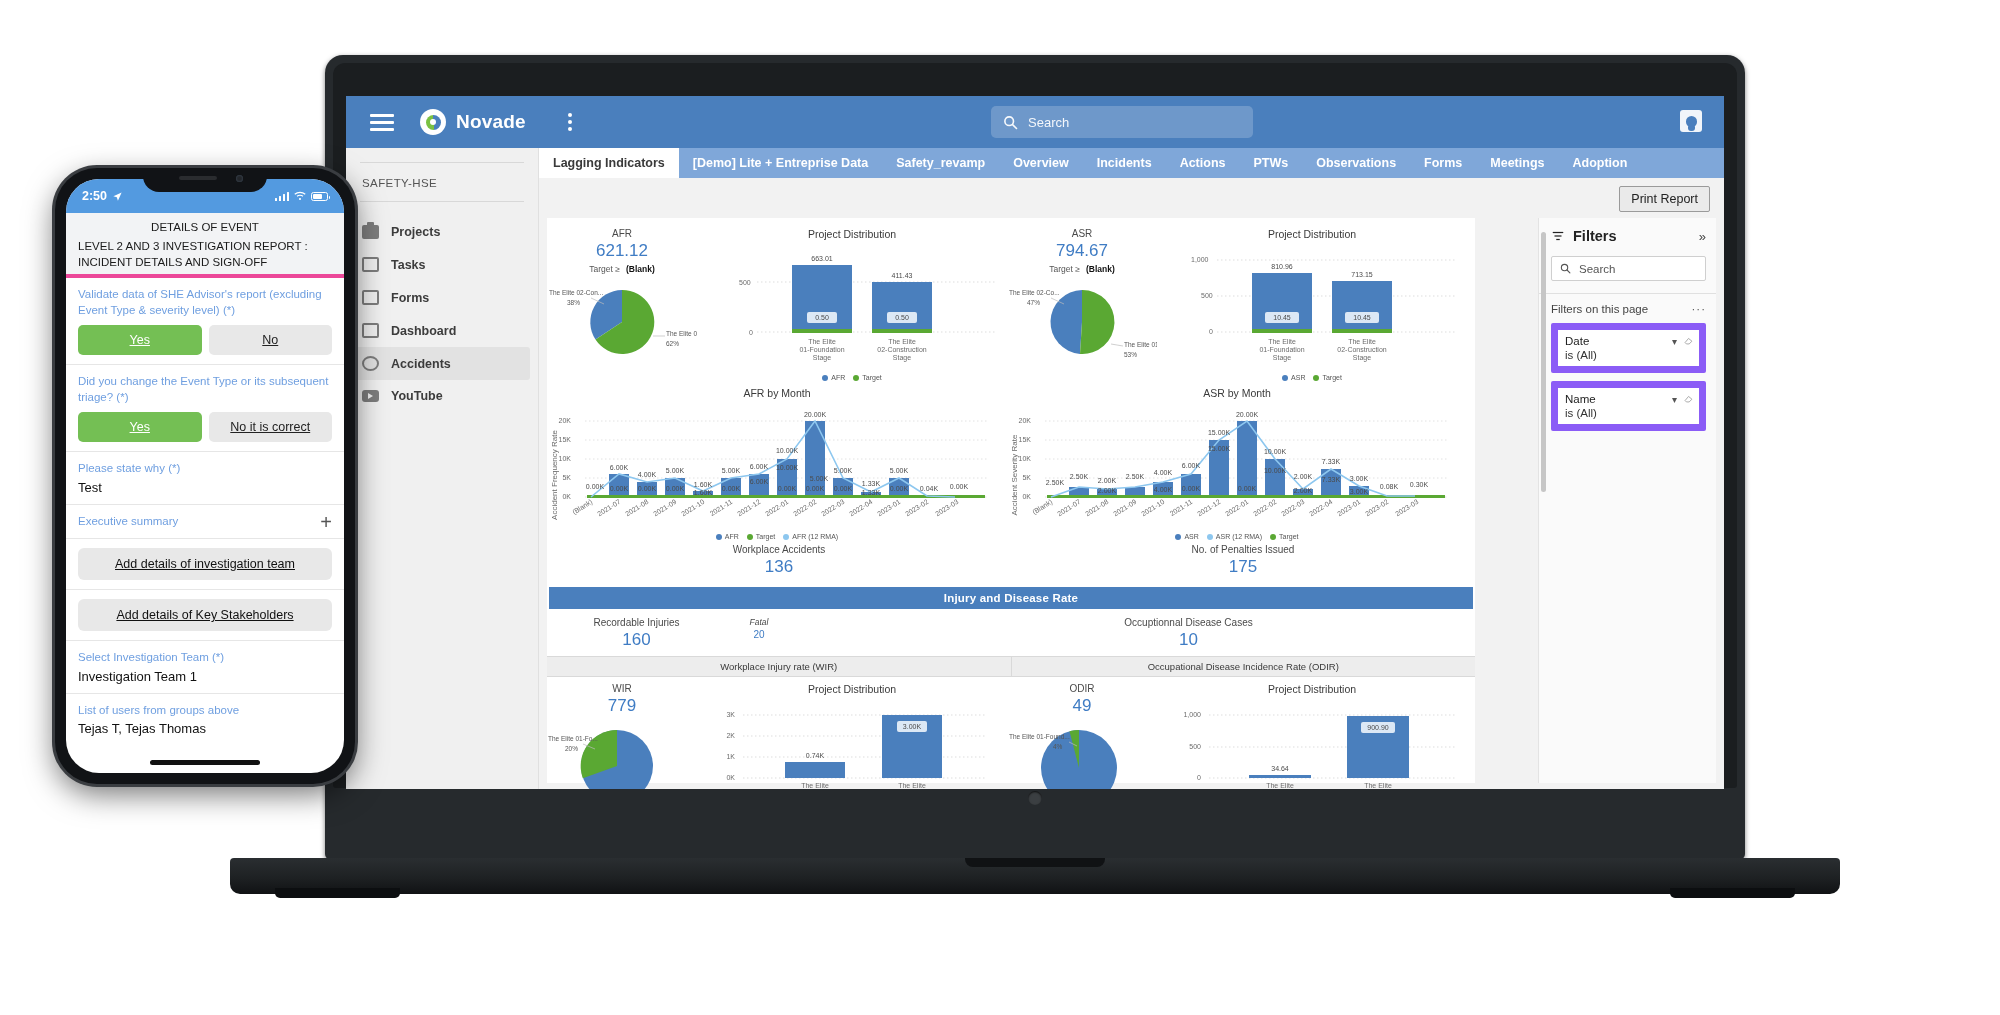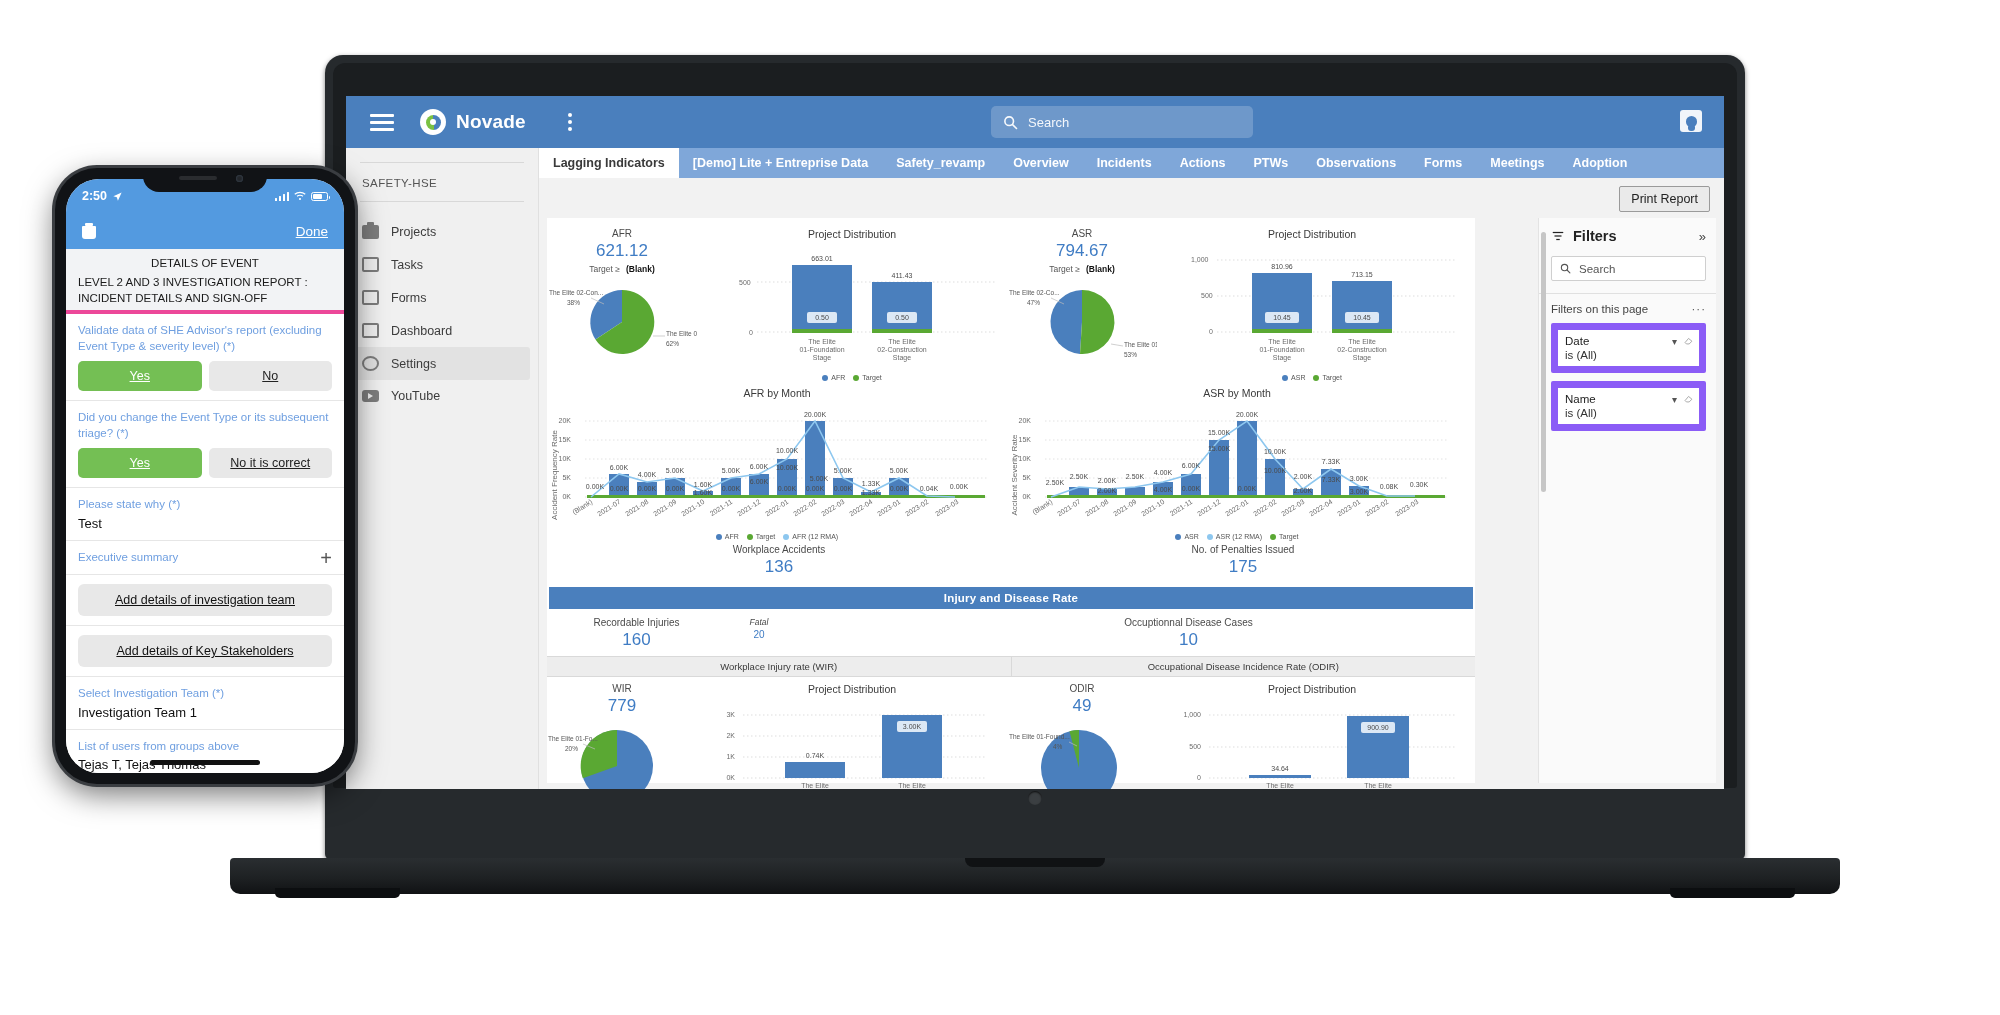--- a/index.html
+++ b/index.html
@@ -111,21 +111,21 @@
   
   .sidebar {
     position:absolute; left:0; top:52px; width:193px; height:641px;
     background:#f0f0f0; border-right:1px solid #e0e0e0;
   }
   .sidebar-top-rule { height:1px; background:#d8d8d8; margin: 14px 14px 0 14px; }
   .sidebar-project { padding: 14px 16px 12px 16px; font-size:11.5px; color:#555; letter-spacing:.4px;}
   .sidebar-rule { height:1px; background:#d8d8d8; margin: 0 14px 14px 14px; }
   .nav-item {
     display:flex; align-items:center; gap:12px;
-    padding: 9px 16px; font-size:12.5px; color:#3c3c3c; font-weight:400;
+    padding: 9px 16px; font-size:12.5px; color:#3c3c3c; font-weight:700;
     cursor:pointer;
   }
   .nav-item.active { background:#e2e2e2; border-radius:3px; margin:0 8px; padding-left:8px; }
   .nav-ico { width:17px; height:14px; flex:0 0 17px; position:relative; }
   .ico-case { background:#7d7d7d; border-radius:2px; }
   .ico-case::before{ content:""; position:absolute; left:5px; top:-3px; width:7px; height:3px; background:#7d7d7d; border-radius:1px 1px 0 0;}
   .ico-check { border:2px solid #7d7d7d; border-radius:2px; height:15px; }
   .ico-doc { border:2px solid #7d7d7d; border-radius:2px; height:15px; width:13px; }
   .ico-dash { border:2px solid #7d7d7d; border-radius:2px; height:15px; }
   .ico-gear { border:2px solid #7d7d7d; border-radius:50%; height:15px; width:15px; }
@@ -335,21 +335,21 @@
         <div class="nav-item">
           <span class="nav-ico ico-doc"></span>
           <span>Forms</span>
         </div>
         <div class="nav-item">
           <span class="nav-ico ico-dash"></span>
           <span>Dashboard</span>
         </div>
         <div class="nav-item active">
           <span class="nav-ico ico-gear"></span>
-          <span>Settings</span>
+          <span>Accidents</span>
         </div>
         <div class="nav-item">
           <span class="nav-ico ico-yt"></span>
           <span>YouTube</span>
         </div>
       </div>
 
       <div class="tabbar">
         <div class="tab active">Lagging Indicators</div>
         <div class="tab">[Demo] Lite + Entreprise Data</div>
@@ -811,24 +811,20 @@
           </span>
           <svg width="12" height="10" viewBox="0 0 16 12">
             <path d="M1 3.6 A11 11 0 0 1 15 3.6" fill="none" stroke="#fff" stroke-width="1.6"></path>
             <path d="M4 6.4 A7 7 0 0 1 12 6.4" fill="none" stroke="#fff" stroke-width="1.6"></path>
             <circle cx="8" cy="10" r="1.4" fill="#fff"></circle>
           </svg>
           <span class="batt"></span>
         </span>
       </div>
 
-      <div class="appbar">
-        <span class="trash-ico"></span>
-        <span class="done-btn">Done</span>
-      </div>
 
       <div class="form-body">
         <div class="sec-head">DETAILS OF EVENT</div>
         <div class="sec-sub">LEVEL 2 AND 3 INVESTIGATION REPORT : INCIDENT DETAILS AND SIGN-OFF</div>
 
         <div class="field">
           <div class="field-label">Validate data of SHE Advisor's report (excluding Event Type &amp; severity level) (*)</div>
           <div class="choice-row">
             <div class="choice sel">Yes</div>
             <div class="choice unsel">No</div>

